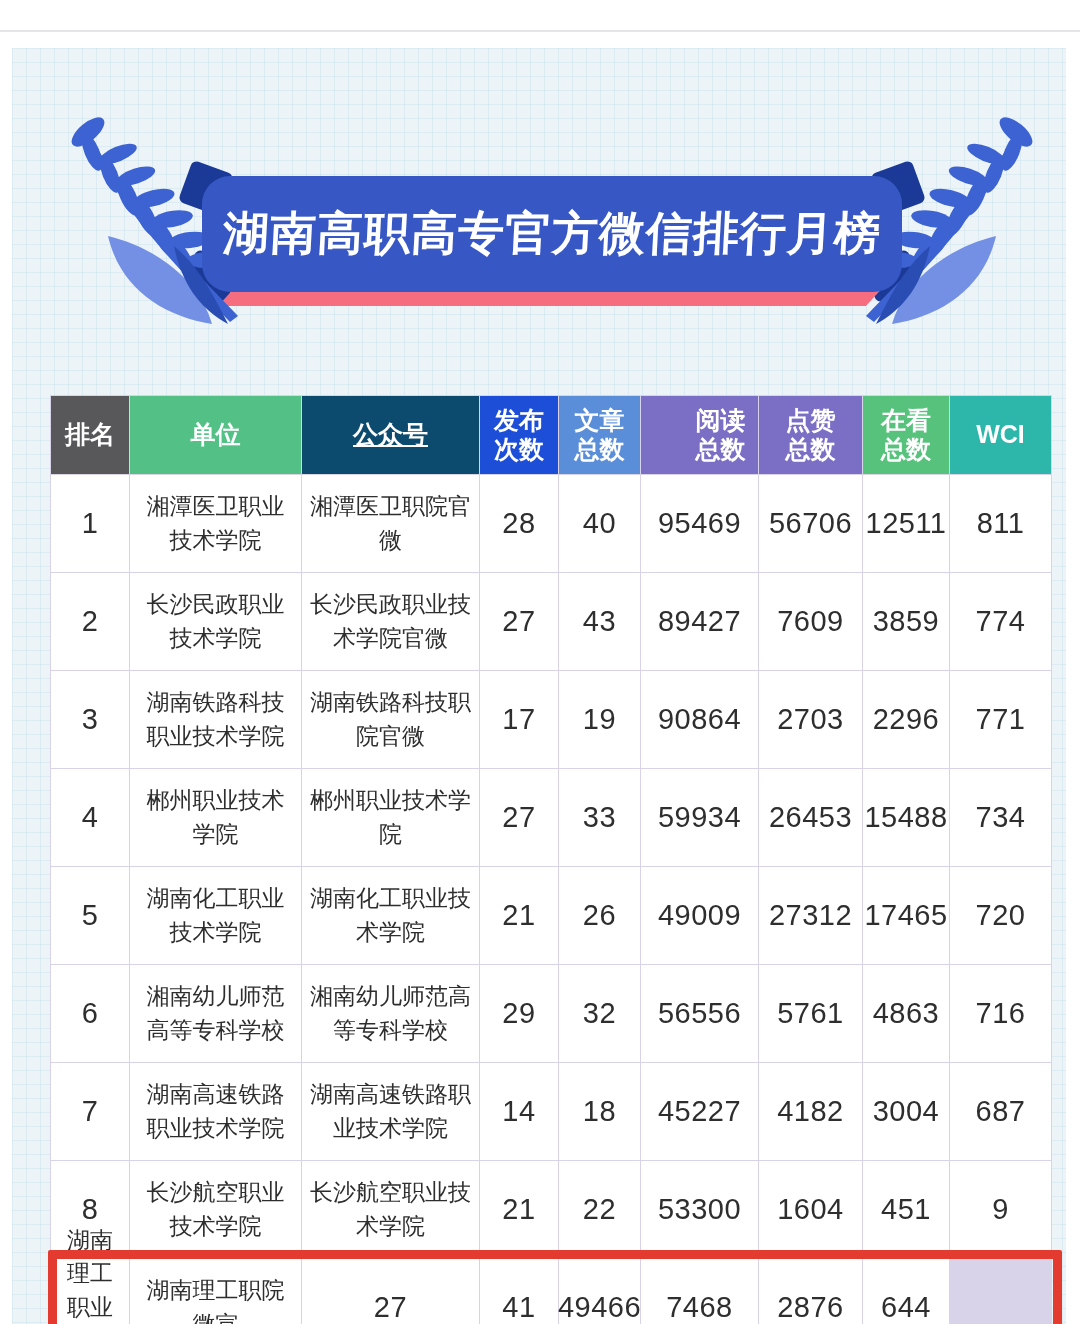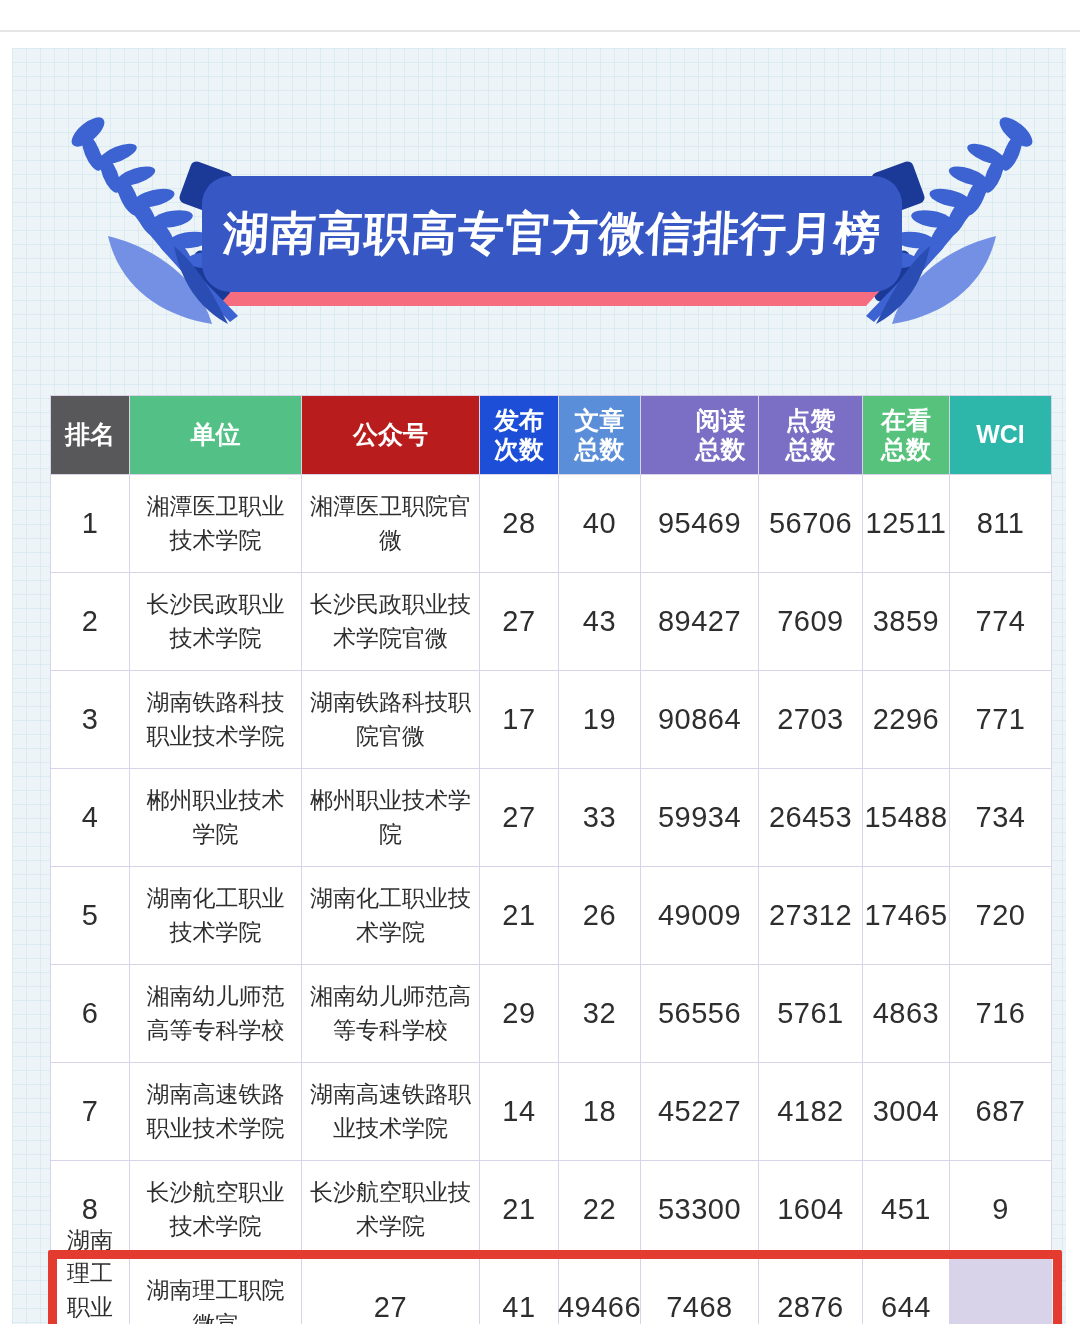--- a/index.html
+++ b/index.html
@@ -125,21 +125,21 @@
 
     <div class="pink-bar" style="background: rgb(246, 109, 128);"></div>
 
     <div class="banner" style="background: rgb(55, 87, 197);">
       <span class="banner-text">湖南高职高专官方微信排行月榜</span>
     </div>
 
     <div class="rank-table" id="rank-table" style="background: rgb(217, 211, 234);">
         <div class="th" style="background: rgb(88, 88, 90);">排名</div>
         <div class="th" style="background: rgb(83, 193, 134);">单位</div>
-        <div class="th" style="background: #b91c1c;">公众号</div>
+        <div class="th" style="background: #0c4a6e; text-decoration: underline;">公众号</div>
         <div class="th" style="background: #1d4ed8;">发布
 次数</div>
         <div class="th" style="background: rgb(90, 142, 216);">文章
 总数</div>
         <div class="th" style="background: rgb(122, 110, 197); padding-left: 42px;">阅读
 总数</div>
         <div class="th" style="background: rgb(122, 110, 197);">点赞
 总数</div>
         <div class="th" style="background: rgb(86, 194, 123);">在看
 总数</div>

